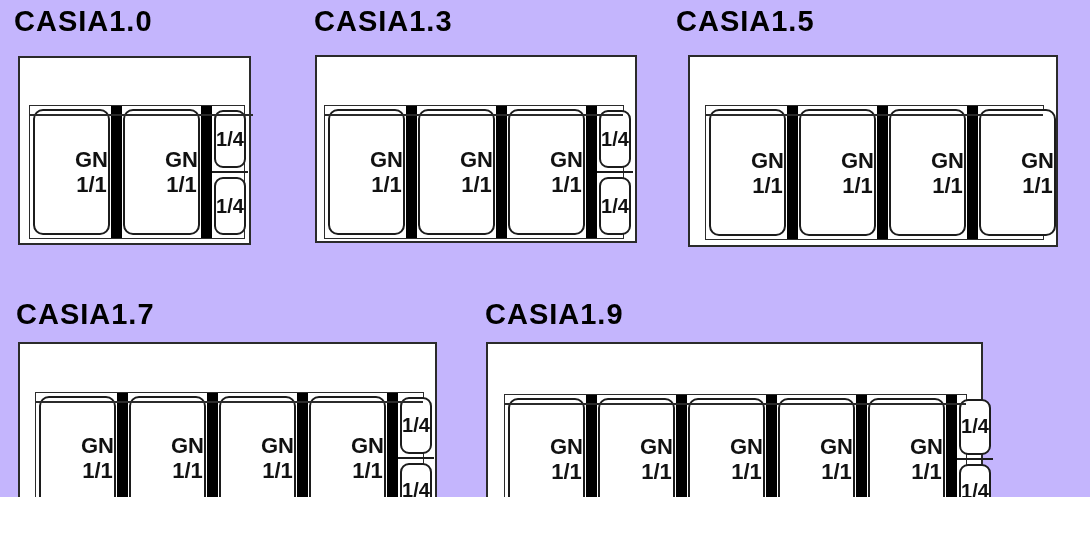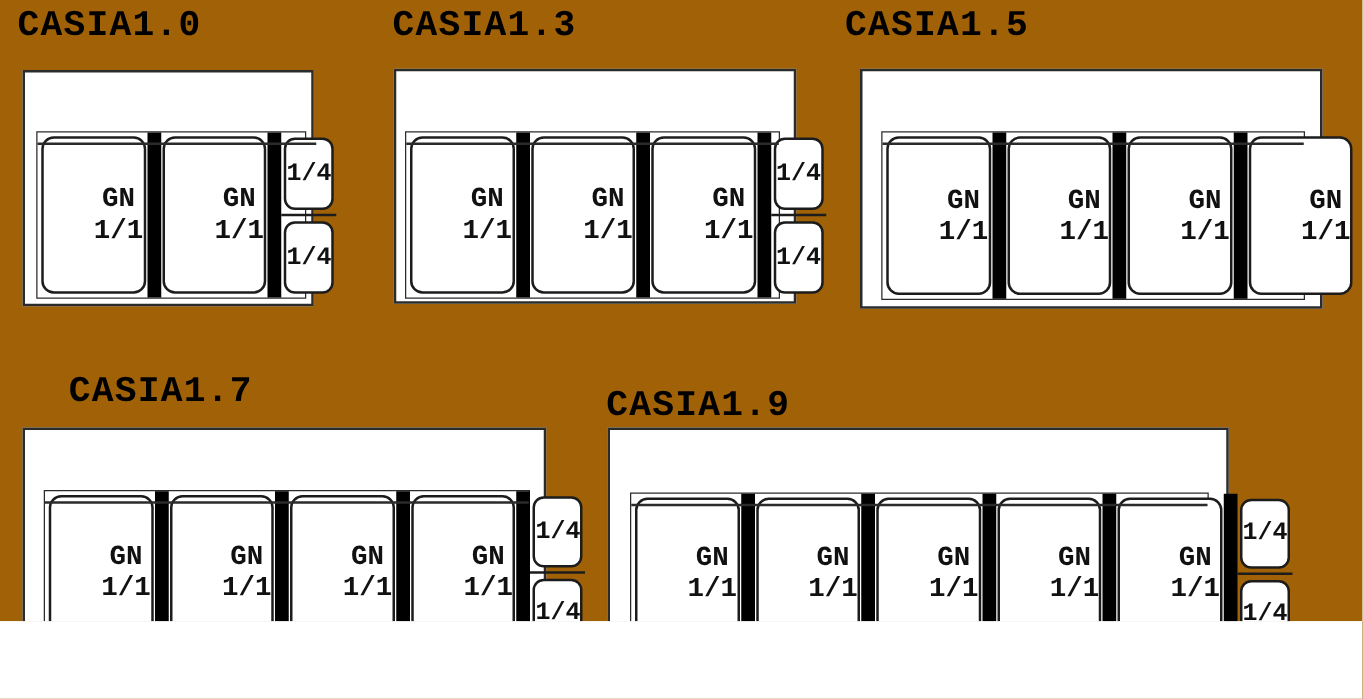--- a/index.html
+++ b/index.html
@@ -1,21 +1,21 @@
 <!DOCTYPE html>
 <html><head>
 <meta charset="utf-8">
 <style>
   html, body { margin: 0; padding: 0; background: #ffffff; }
   #canvas {
     position: relative;
     width: 1090px;
     height: 497px;
-    background: #a16207;
-    font-family: Liberation Mono, monospace;
+    background: #c4b5fd;
+    font-family: Liberation Sans, sans-serif;
     overflow: hidden;
   }
   .diagram-group { position: absolute; left: 0; top: 0; }
   .diagram-title {
     position: absolute;
     font-size: 29px;
     font-weight: 700;
     letter-spacing: 1px;
     line-height: 30px;
     color: #000000;
@@ -184,21 +184,21 @@
           <div class="divider"></div>
           <div class="gn-pan" style="margin-right: 3px;">
             <span>GN</span>
             <span>1/1</span>
           </div>
           <div class="rim-line"></div>
       </div>
     </div>
   </div>
     <div class="diagram-group">
-    <div class="diagram-title" style="left: 16px; top: 299px; margin-left: 39px;">CASIA1.7</div>
+    <div class="diagram-title" style="left: 16px; top: 299px;">CASIA1.7</div>
     <div class="counter-outline" style="left: 18px; top: 342px; width: 419px; height: 188px;">
       <div class="pan-tray" style="left: 15px; top: 48px; width: 389px; height: 131px;">
         <div class="gn-pan">
             <span>GN</span>
             <span>1/1</span>
           </div>
           <div class="divider"></div>
           <div class="gn-pan">
             <span>GN</span>
             <span>1/1</span>
@@ -224,21 +224,21 @@
               <div class="quarter-pan">
                 <span>1/4</span>
               </div>
             </div>
           </div>
           <div class="rim-line"></div>
       </div>
     </div>
   </div>
     <div class="diagram-group">
-    <div class="diagram-title" style="left: 485px; top: 310px;">CASIA1.9</div>
+    <div class="diagram-title" style="left: 485px; top: 299px;">CASIA1.9</div>
     <div class="counter-outline" style="left: 486px; top: 342px; width: 497px; height: 190px;">
       <div class="pan-tray" style="left: 16px; top: 50px; width: 463px; height: 129px;">
         <div class="gn-pan">
             <span>GN</span>
             <span>1/1</span>
           </div>
           <div class="divider"></div>
           <div class="gn-pan">
             <span>GN</span>
             <span>1/1</span>

